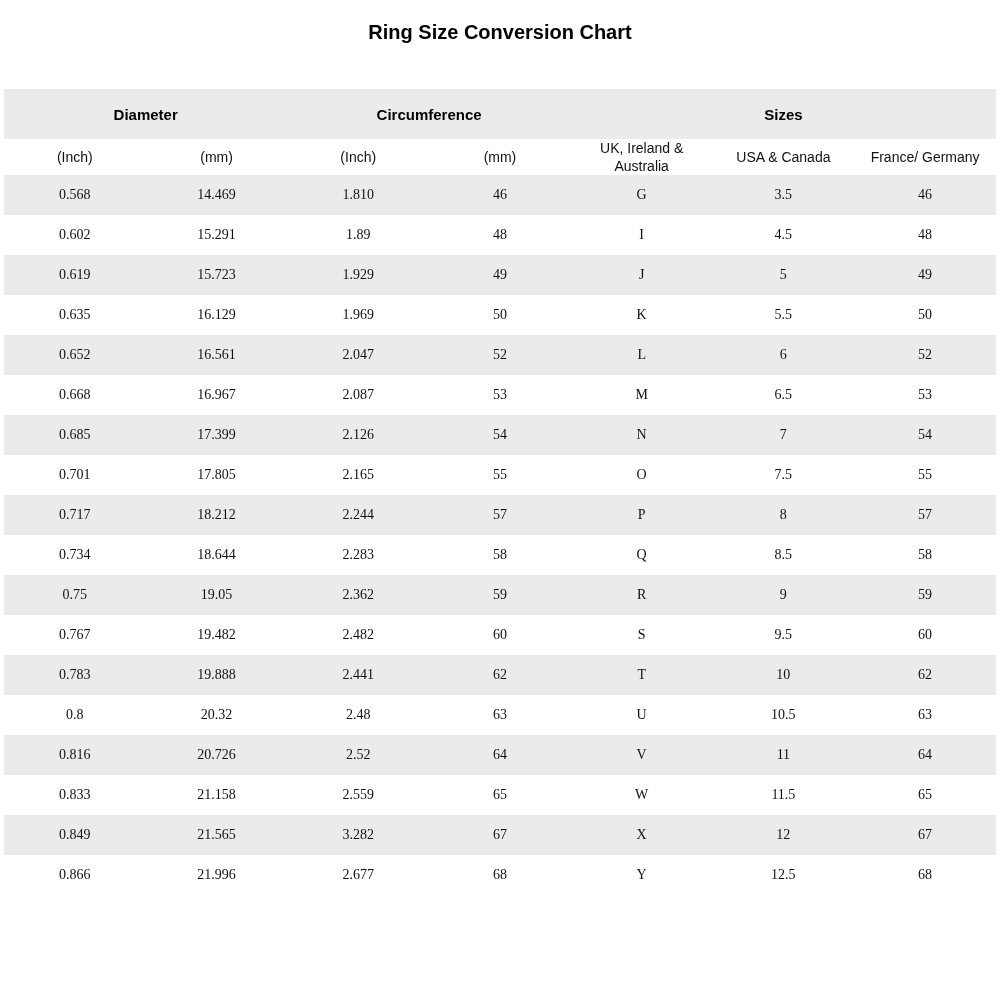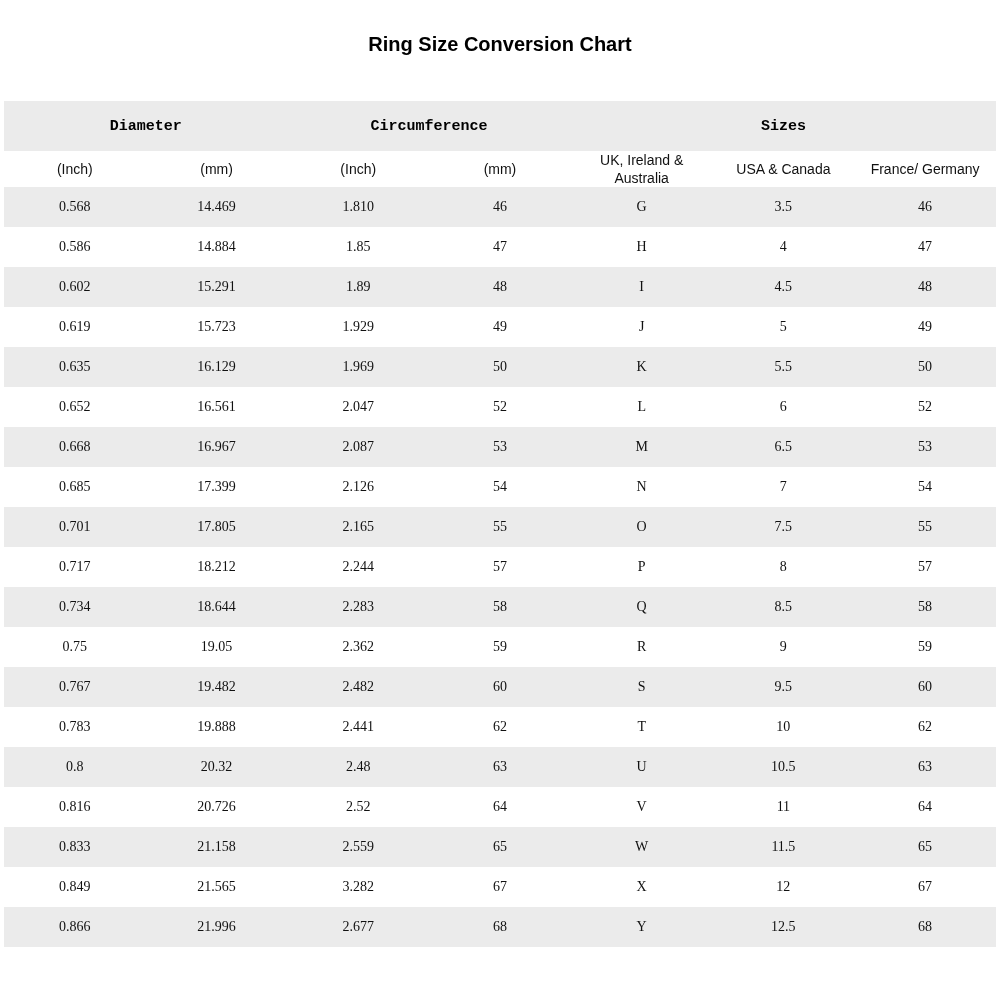--- a/index.html
+++ b/index.html
@@ -11,21 +11,21 @@
   html, body {
     margin: 0;
     padding: 0;
     width: 1000px;
     height: 1000px;
     background: var(--bg);
     font-family: "Liberation Sans", sans-serif;
     color: var(--text);
   }
   .page-title {
-    margin: 13px;
+    margin: 1px;
     padding-top: 19px;
     height: 44px;
     text-align: center;
     font-size: 20px;
     font-weight: bold;
     line-height: 25px;
     color: #000000;
   }
   table.ring-table {
     margin: 44px 4px 0 4px;
@@ -38,21 +38,20 @@
     padding: 0 8px;
     text-align: center;
     vertical-align: middle;
     font-size: 14px;
     font-weight: normal;
     border: none;
   }
   thead tr.group-row {
     height: 50px;
     background: var(--row-alt);
-    font-family: Liberation Mono, monospace;
   }
   thead tr.group-row th {
     font-size: 15px;
     font-weight: bold;
     color: #000000;
   }
   thead tr.sub-row {
     height: 36px;
     background: var(--bg);
   }
@@ -103,29 +102,20 @@
       <tr>
         <td>0.568</td>
         <td>14.469</td>
         <td>1.810</td>
         <td>46</td>
         <td>G</td>
         <td>3.5</td>
         <td>46</td>
       </tr>
       <tr>
-        <td>0.586</td>
-        <td>14.884</td>
-        <td>1.85</td>
-        <td>47</td>
-        <td>H</td>
-        <td>4</td>
-        <td>47</td>
-      </tr>
-      <tr>
         <td>0.602</td>
         <td>15.291</td>
         <td>1.89</td>
         <td>48</td>
         <td>I</td>
         <td>4.5</td>
         <td>48</td>
       </tr>
       <tr>
         <td>0.619</td>

